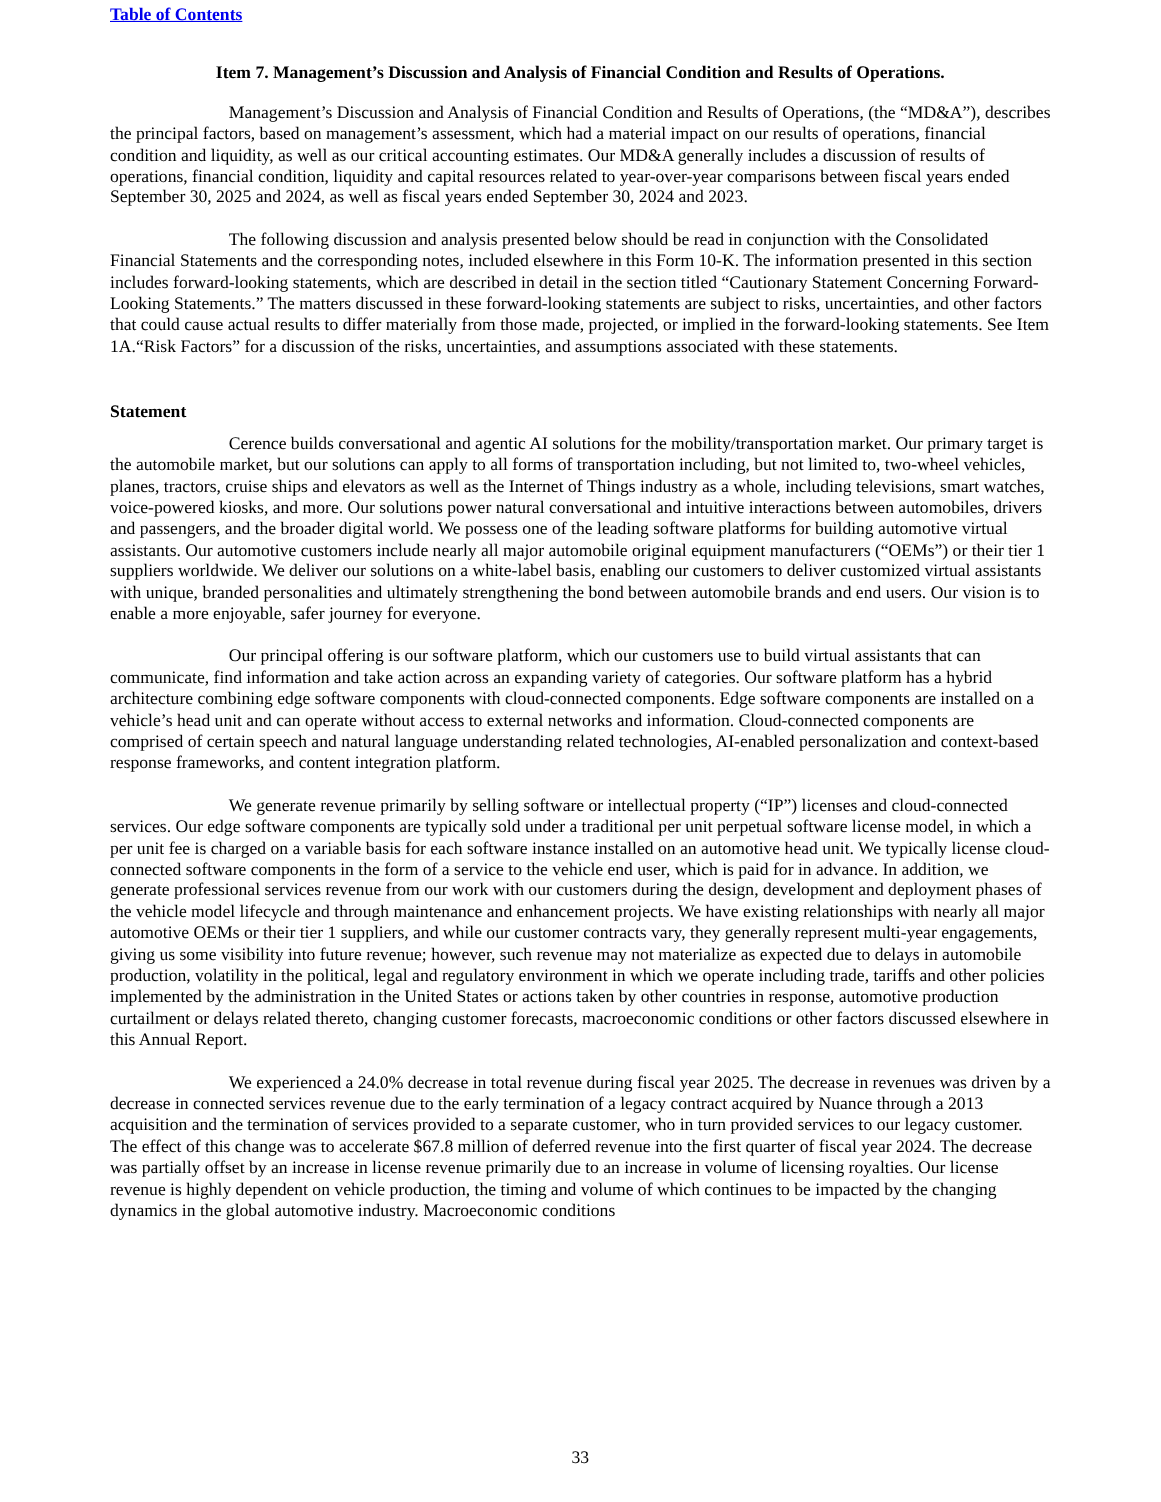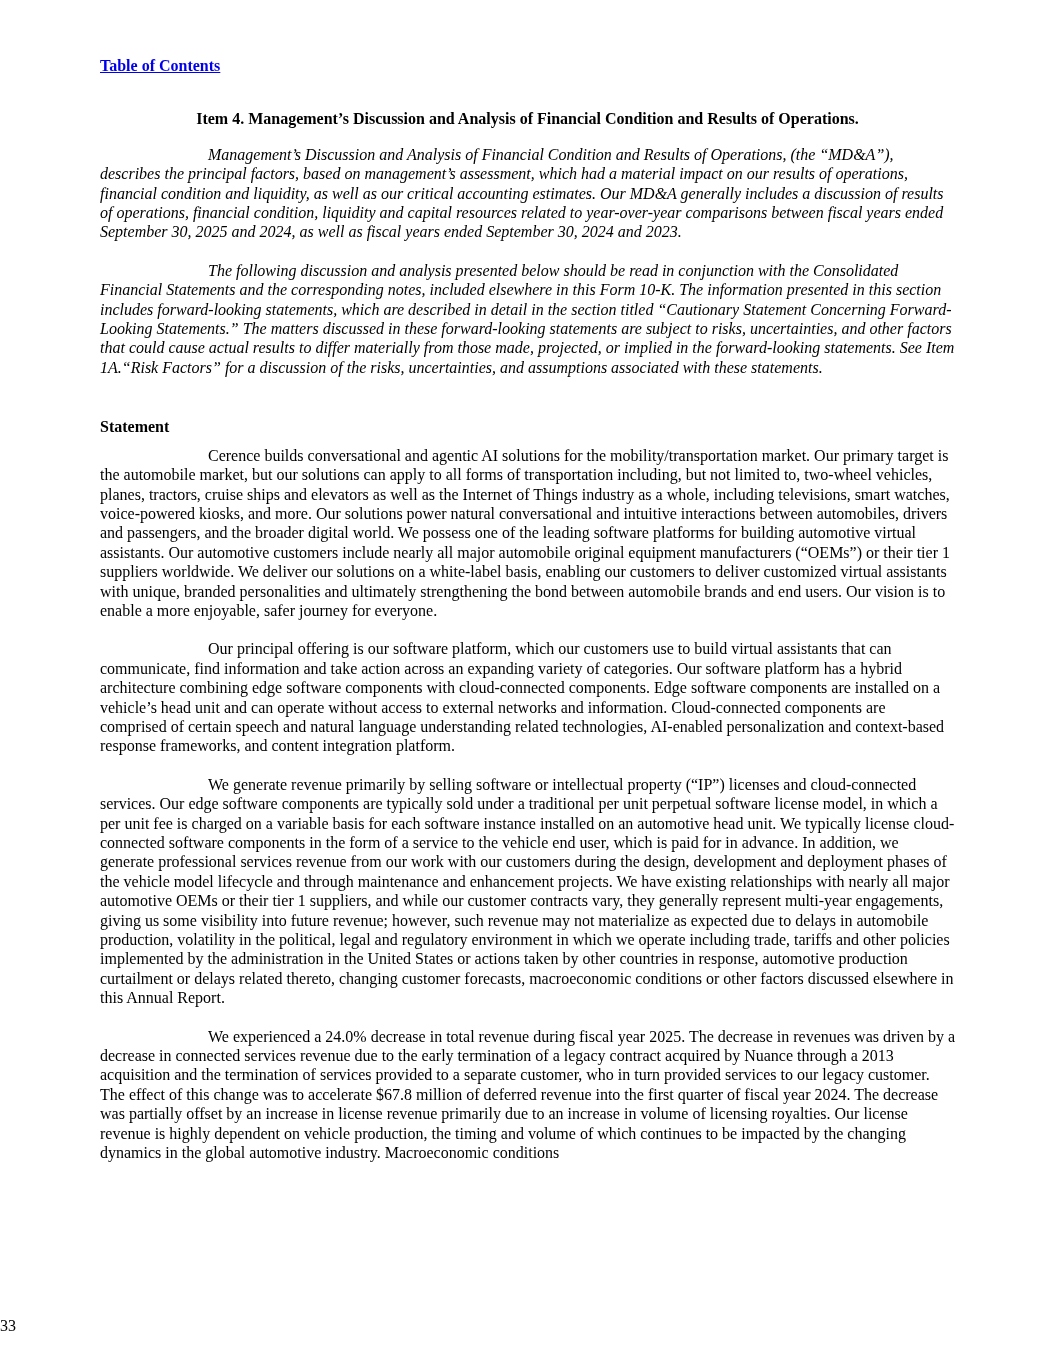--- a/index.html
+++ b/index.html
@@ -11,22 +11,21 @@
     width: 1055px;
     height: 1365px;
     position: relative;
     font-family: "Liberation Serif", serif;
     font-size: 16px;
     line-height: 19.4px;
     color: #000000;
     -webkit-font-smoothing: antialiased;
   }
   .page {
-    padding: 20px 100px 0 100px;
-    margin-top: 36px;
+    padding: 4px 100px 0 100px;
   }
   .toc-link {
     display: inline-block;
     color: #0000EE;
     font-weight: bold;
     text-decoration: underline;
     cursor: pointer;
   }
   .doc-title {
     font-size: 16px;
@@ -34,46 +33,46 @@
     text-align: center;
     margin: 34px 0 16px 0;
     line-height: 19.4px;
   }
   p.para {
     margin: 0 0 19px 0;
     text-indent: 108px;
     text-align: left;
   }
   .italic {
-    font-style: italic;
   }
   h2.section-heading {
     font-size: 16px;
     font-weight: bold;
     line-height: 19.4px;
     margin: 40px 0 9px 0;
   }
   h2.section-heading.bold-italic {
     font-style: italic;
   }
   .page-number {
     position: absolute;
     left: 0;
     top: 1316px;
     width: 1055px;
+    text-align: center;
   }
 </style>
 </head>
 <body>
 
 <div class="page">
 
   <a class="toc-link">Table of Contents</a>
 
-  <h1 class="doc-title">Item 4. Management’s Discussion and Analysis of Financial Condition and Results of Operations.</h1>
+  <h1 class="doc-title">Item 7. Management’s Discussion and Analysis of Financial Condition and Results of Operations.</h1>
 
   <p class="para italic">Management’s Discussion and Analysis of Financial Condition and Results of Operations, (the “MD&amp;A”), describes the principal factors, based on management’s assessment, which had a material impact on our results of operations, financial condition and liquidity, as well as our critical accounting estimates. Our MD&amp;A generally includes a discussion of results of operations, financial condition, liquidity and capital resources related to year-over-year comparisons between fiscal years ended September 30, 2025 and 2024, as well as fiscal years ended September 30, 2024 and 2023.</p>
 
   <p class="para italic">The following discussion and analysis presented below should be read in conjunction with the Consolidated Financial Statements and the corresponding notes, included elsewhere in this Form 10-K. The information presented in this section includes forward-looking statements, which are described in detail in the section titled “Cautionary Statement Concerning Forward-Looking Statements.” The matters discussed in these forward-looking statements are subject to risks, uncertainties, and other factors that could cause actual results to differ materially from those made, projected, or implied in the forward-looking statements. See Item 1A.“Risk Factors” for a discussion of the risks, uncertainties, and assumptions associated with these statements.</p>
 
   <h2 class="section-heading">Statement</h2>
 
   <p class="para">Cerence builds conversational and agentic AI solutions for the mobility/transportation market. Our primary target is the automobile market, but our solutions can apply to all forms of transportation including, but not limited to, two-wheel vehicles, planes, tractors, cruise ships and elevators as well as the Internet of Things industry as a whole, including televisions, smart watches, voice-powered kiosks, and more. Our solutions power natural conversational and intuitive interactions between automobiles, drivers and passengers, and the broader digital world. We possess one of the leading software platforms for building automotive virtual assistants. Our automotive customers include nearly all major automobile original equipment manufacturers (“OEMs”) or their tier 1 suppliers worldwide. We deliver our solutions on a white-label basis, enabling our customers to deliver customized virtual assistants with unique, branded personalities and ultimately strengthening the bond between automobile brands and end users. Our vision is to enable a more enjoyable, safer journey for everyone.</p>
 
   <p class="para">Our principal offering is our software platform, which our customers use to build virtual assistants that can communicate, find information and take action across an expanding variety of categories. Our software platform has a hybrid architecture combining edge software components with cloud-connected components. Edge software components are installed on a vehicle’s head unit and can operate without access to external networks and information. Cloud-connected components are comprised of certain speech and natural language understanding related technologies, AI-enabled personalization and context-based response frameworks, and content integration platform.</p>

